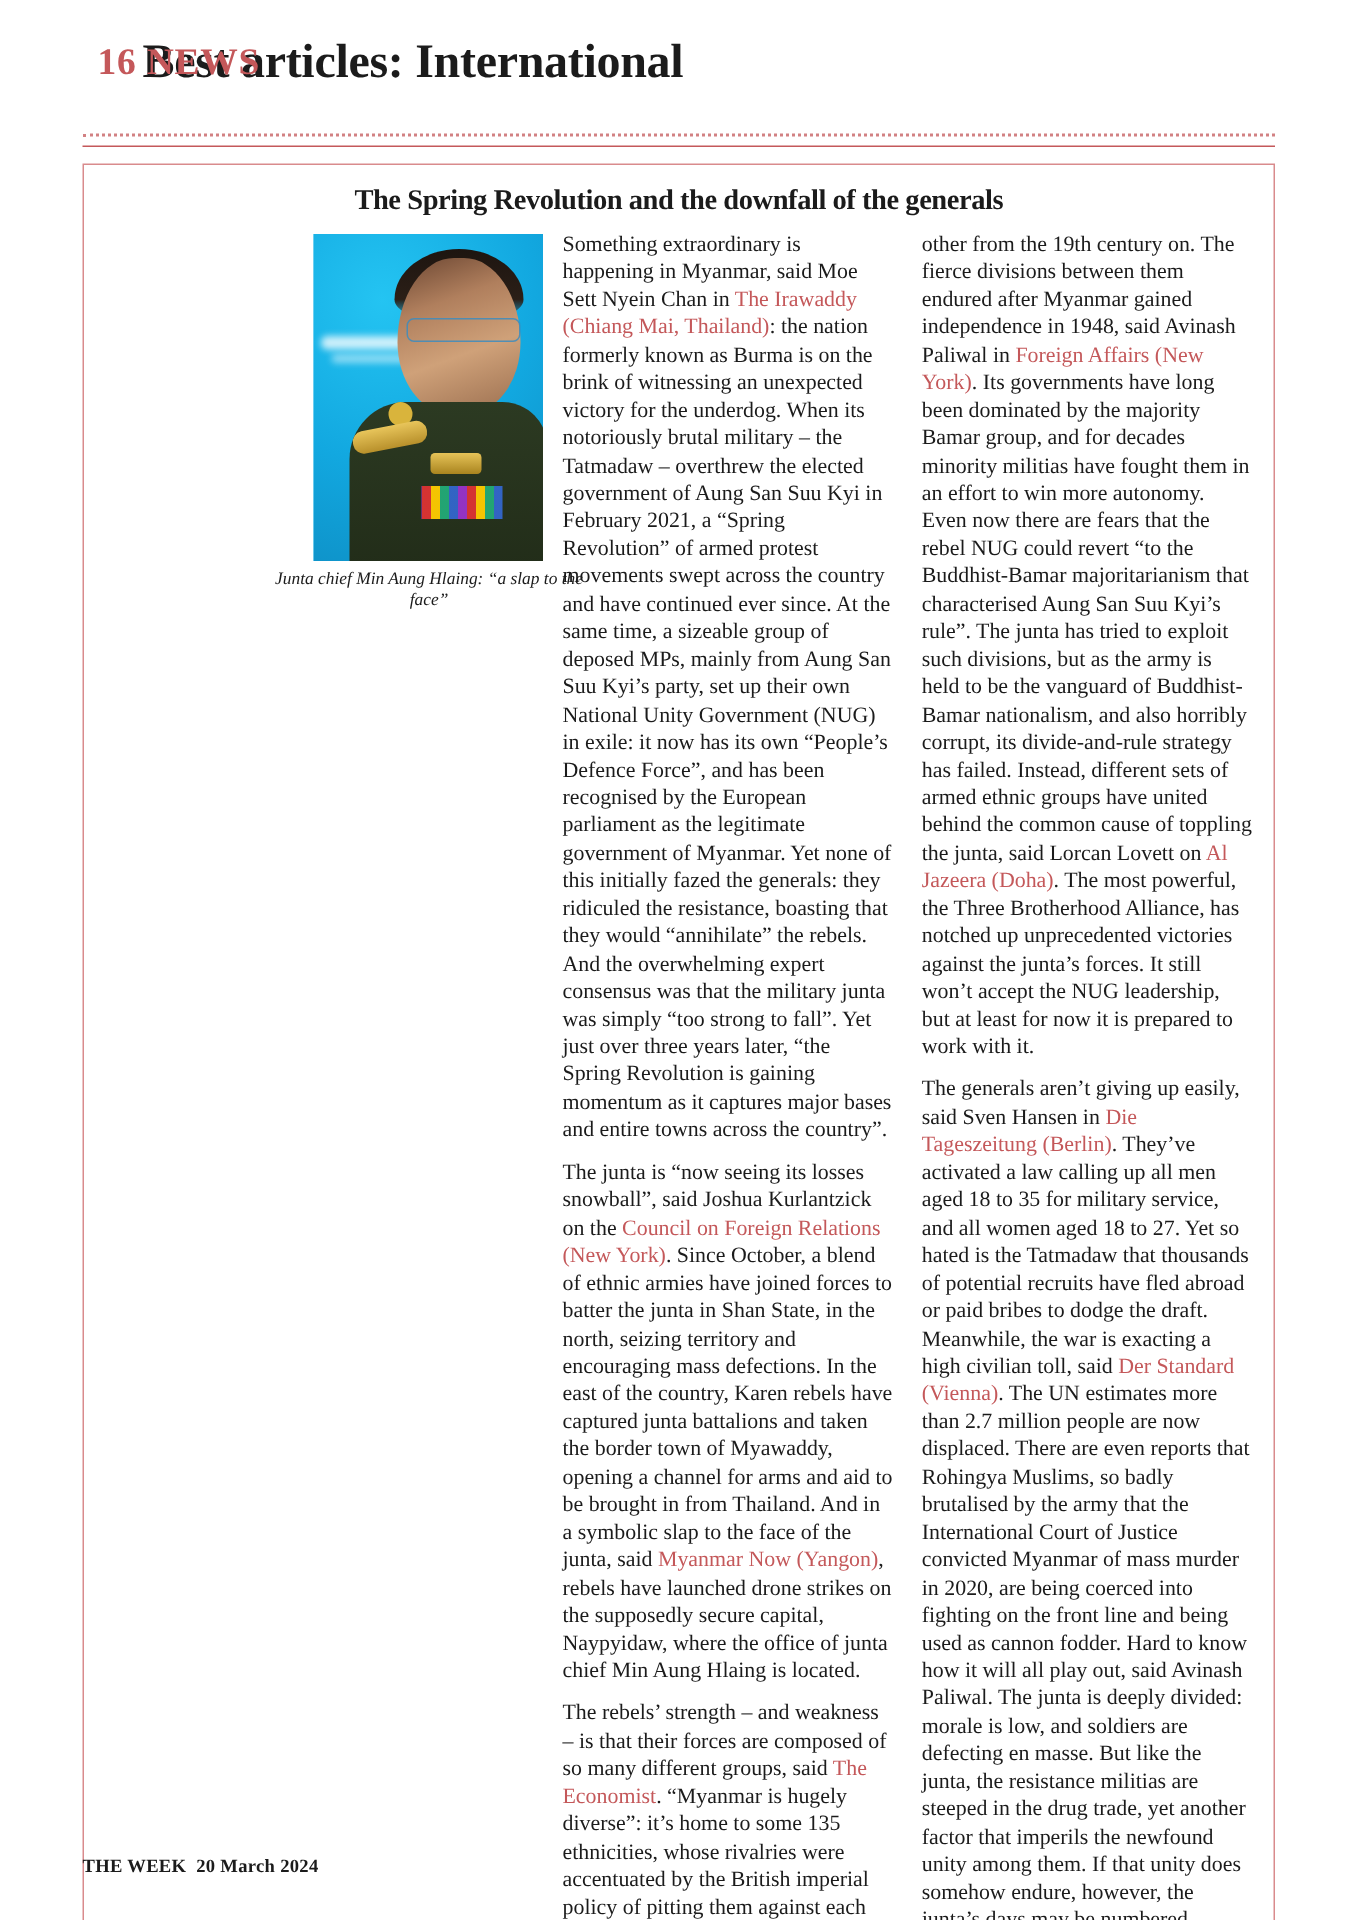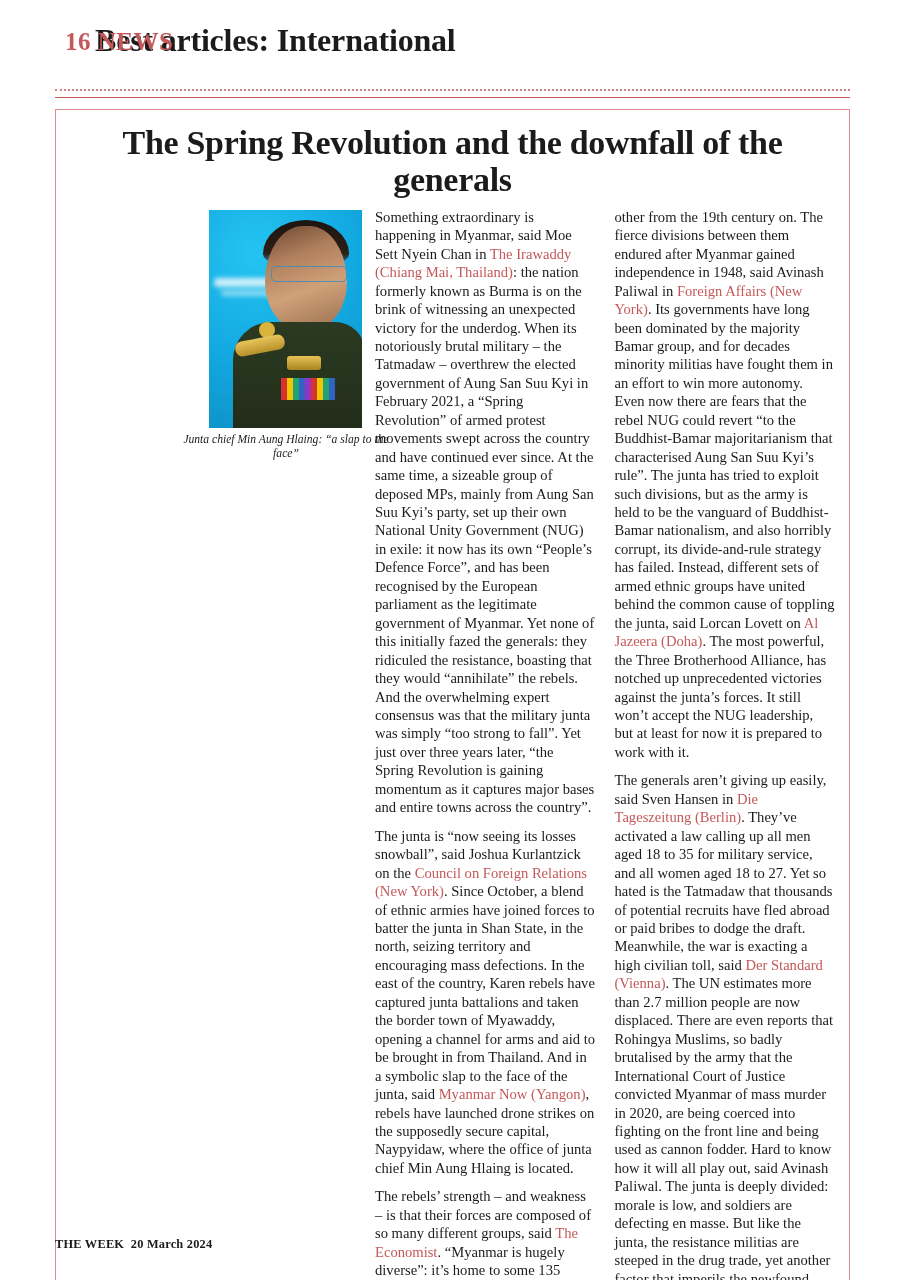--- a/index.html
+++ b/index.html
@@ -62,21 +62,21 @@
   
   .feature {
     margin-top: 11px;
     border: 1px solid #d98b8d;
     padding: 12px 14px 10px 14px;
     position: relative;
     box-sizing: border-box;
   }
   .feature-headline {
     text-align: center;
-    font-size: 34px;
+    font-size: 19px;
     font-weight: bold;
     line-height: 1.1;
     margin: 2px 0 9px 0;
     letter-spacing: -.3px;
   }
   .feature-body {
     position: relative;
     font-size: 14.6px;
     line-height: 1.265;
     text-align: left;

